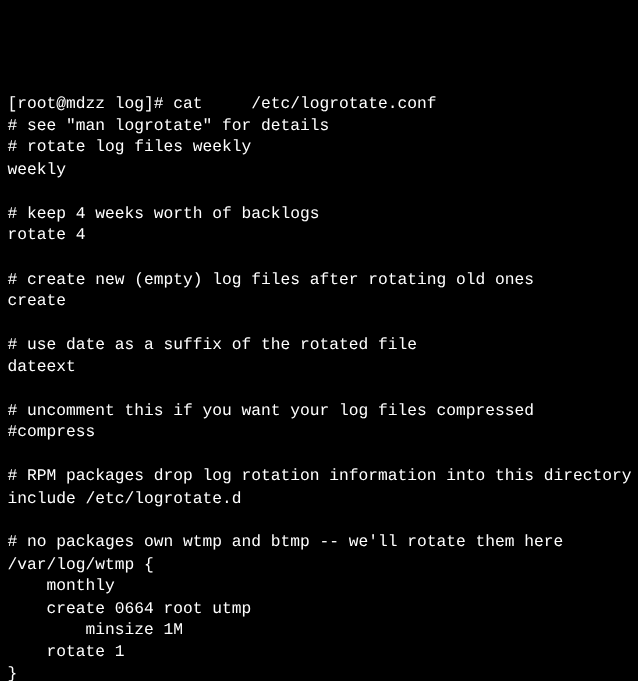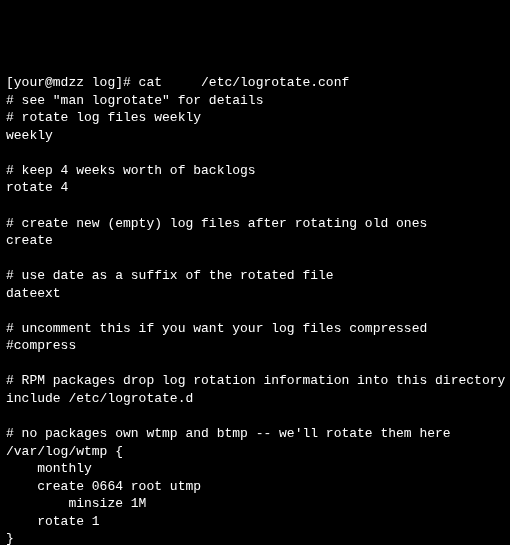--- a/index.html
+++ b/index.html
@@ -21,21 +21,21 @@
     }
     .terminal {
       white-space: pre;
     }
   </style>
 </head>
 <body>
 
 
 
-<div class="terminal"><span>[your@mdzz log]# cat     /etc/logrotate.conf</span>
+<div class="terminal"><span>[root@mdzz log]# cat     /etc/logrotate.conf</span>
 <span id="file-content"># see "man logrotate" for details
 # rotate log files weekly
 weekly
 
 # keep 4 weeks worth of backlogs
 rotate 4
 
 # create new (empty) log files after rotating old ones
 create
 

